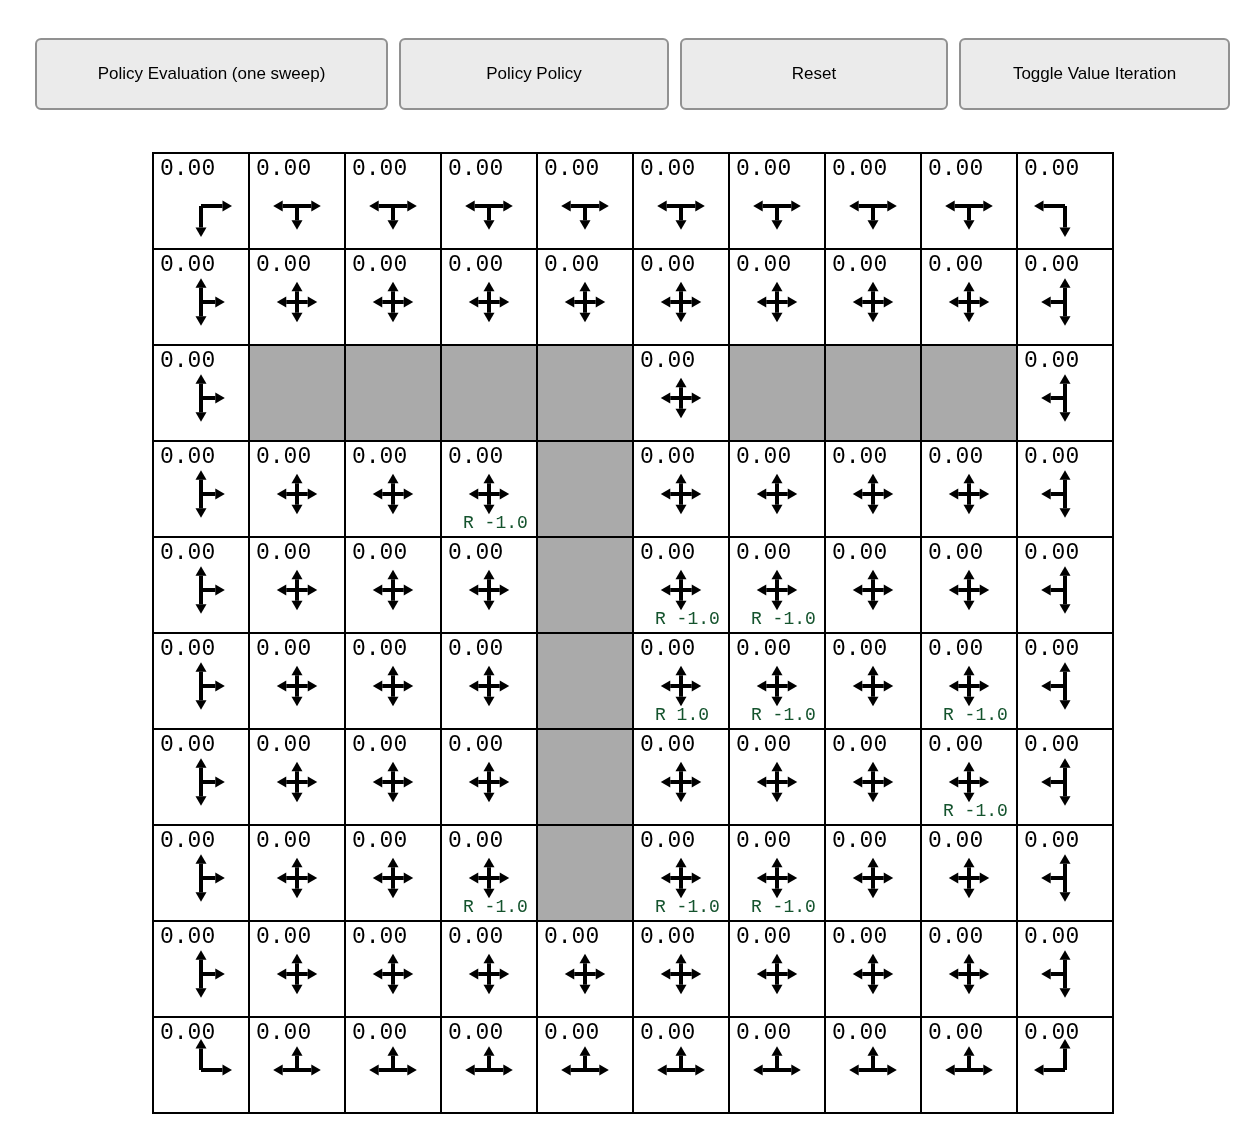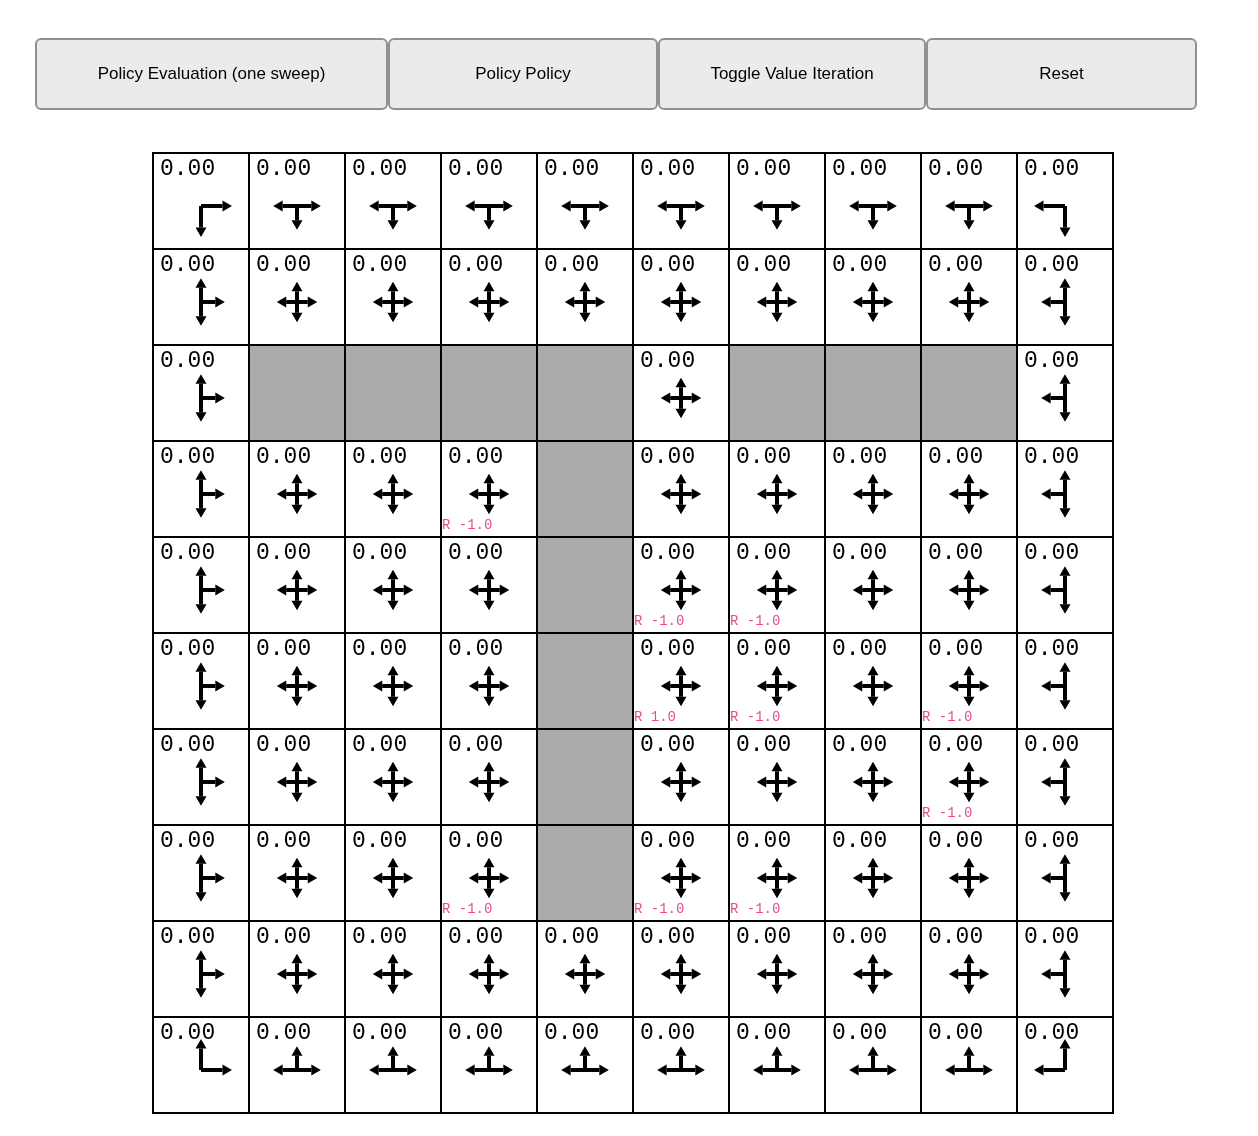--- a/index.html
+++ b/index.html
@@ -14,20 +14,21 @@
     height: 1136px;
     background: #ffffff;
     overflow: hidden;
   }
   
   .toolbar {
     position: absolute;
     left: 35px;
     top: 38px;
     display: flex;
+    gap: 11px;
   }
   .toolbar button {
     height: 72px;
     background: #ebebeb;
     border: 2px solid #919191;
     border-radius: 6px;
     font-family: "Liberation Sans", sans-serif;
     font-size: 17px;
     color: #000000;
     cursor: pointer;
@@ -63,43 +64,43 @@
     top: 0px;
     left: 6px;
     font-size: 23px;
     line-height: 30px;
     color: #000000;
     white-space: nowrap;
   }
   .cell .rew {
     position: absolute;
     bottom: 3px;
-    left: 0;
-    font-size: 14px;
-    color: #ec4899;
+    left: 21px;
+    font-size: 18px;
+    color: #14532d;
     white-space: nowrap;
   }
   .cell svg.arrows {
     position: absolute;
     left: 0;
     top: 0;
     width: 94px;
     height: 94px;
   }
 </style>
 </head>
 <body>
 
 <div id="stage">
 
   <div class="toolbar">
     <button>Policy Evaluation (one sweep)</button>
     <button>Policy Policy</button>
+    <button>Reset</button>
     <button>Toggle Value Iteration</button>
-    <button>Reset</button>
   </div>
 
   <div class="gridworld">
       <div class="cell">
         <span class="val">0.00</span>
         <svg class="arrows" viewBox="0 0 94 94">
           <g transform="translate(47,52)">
             <line x1="0" y1="0" x2="0" y2="21.5" stroke="#000000" stroke-width="4"></line>
             <polygon points="0,31 -5.5,21.5 5.5,21.5" fill="#000000"></polygon>
             <line x1="0" y1="0" x2="21.5" y2="0" stroke="#000000" stroke-width="4"></line>

